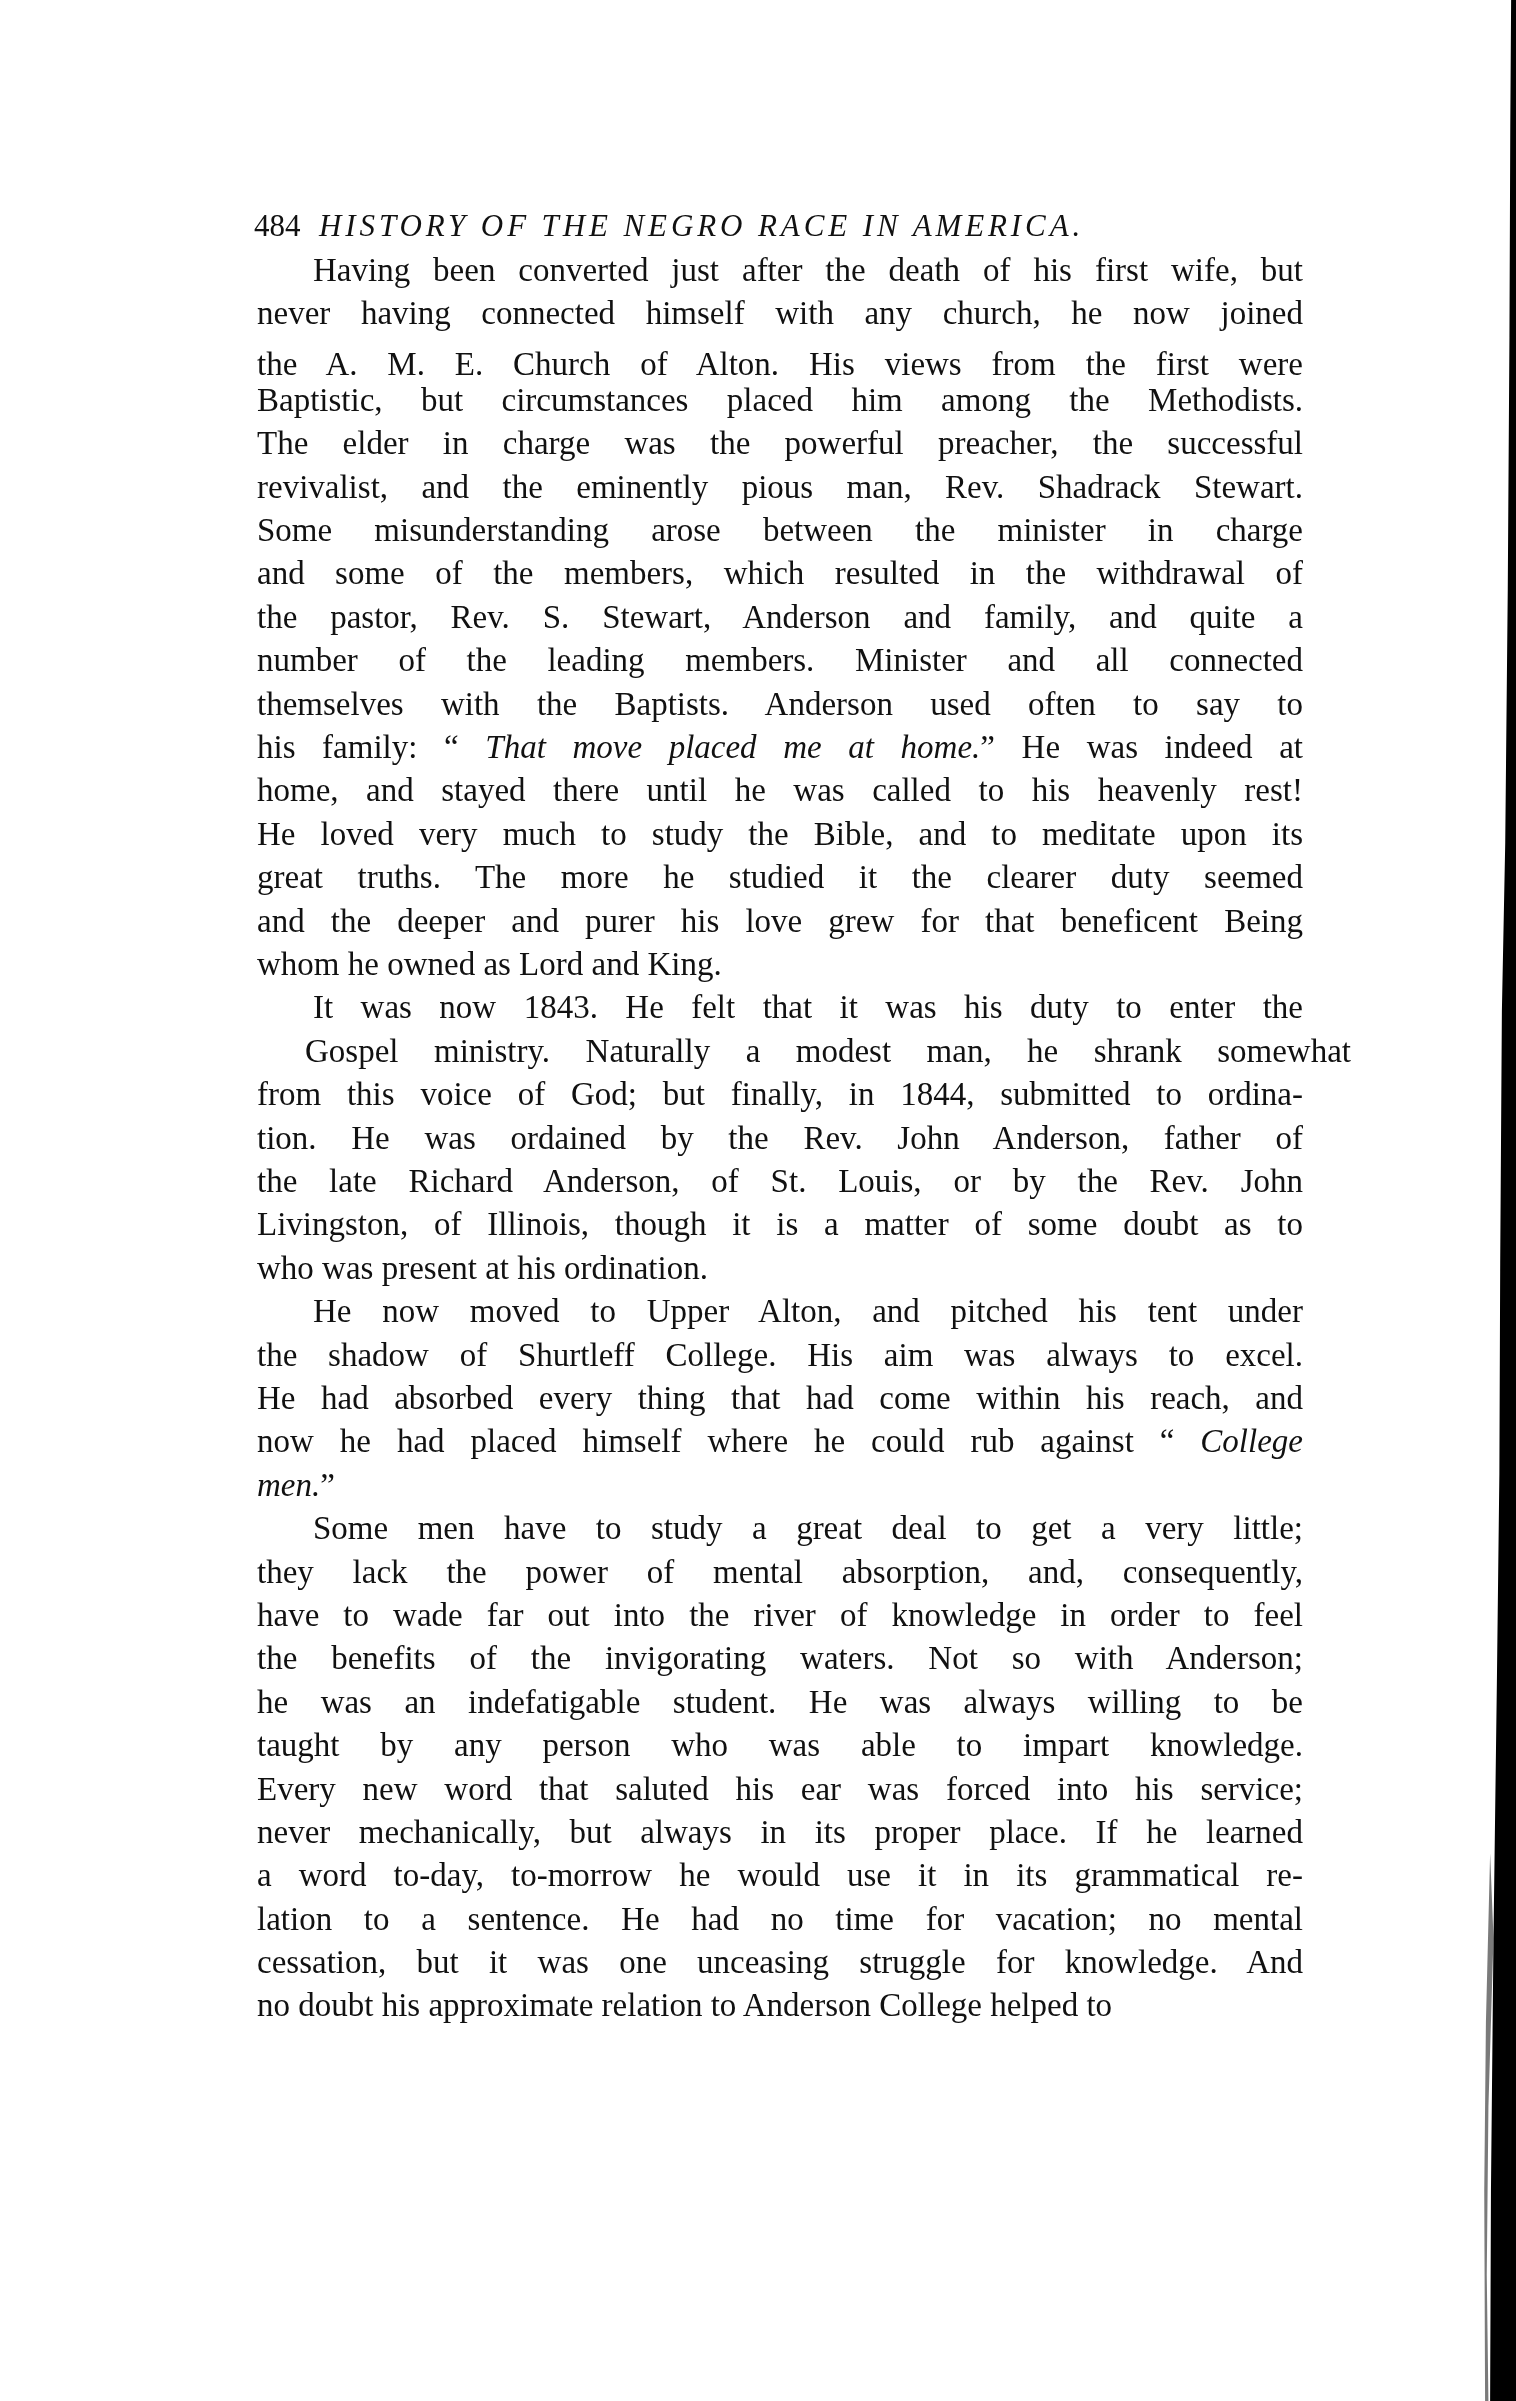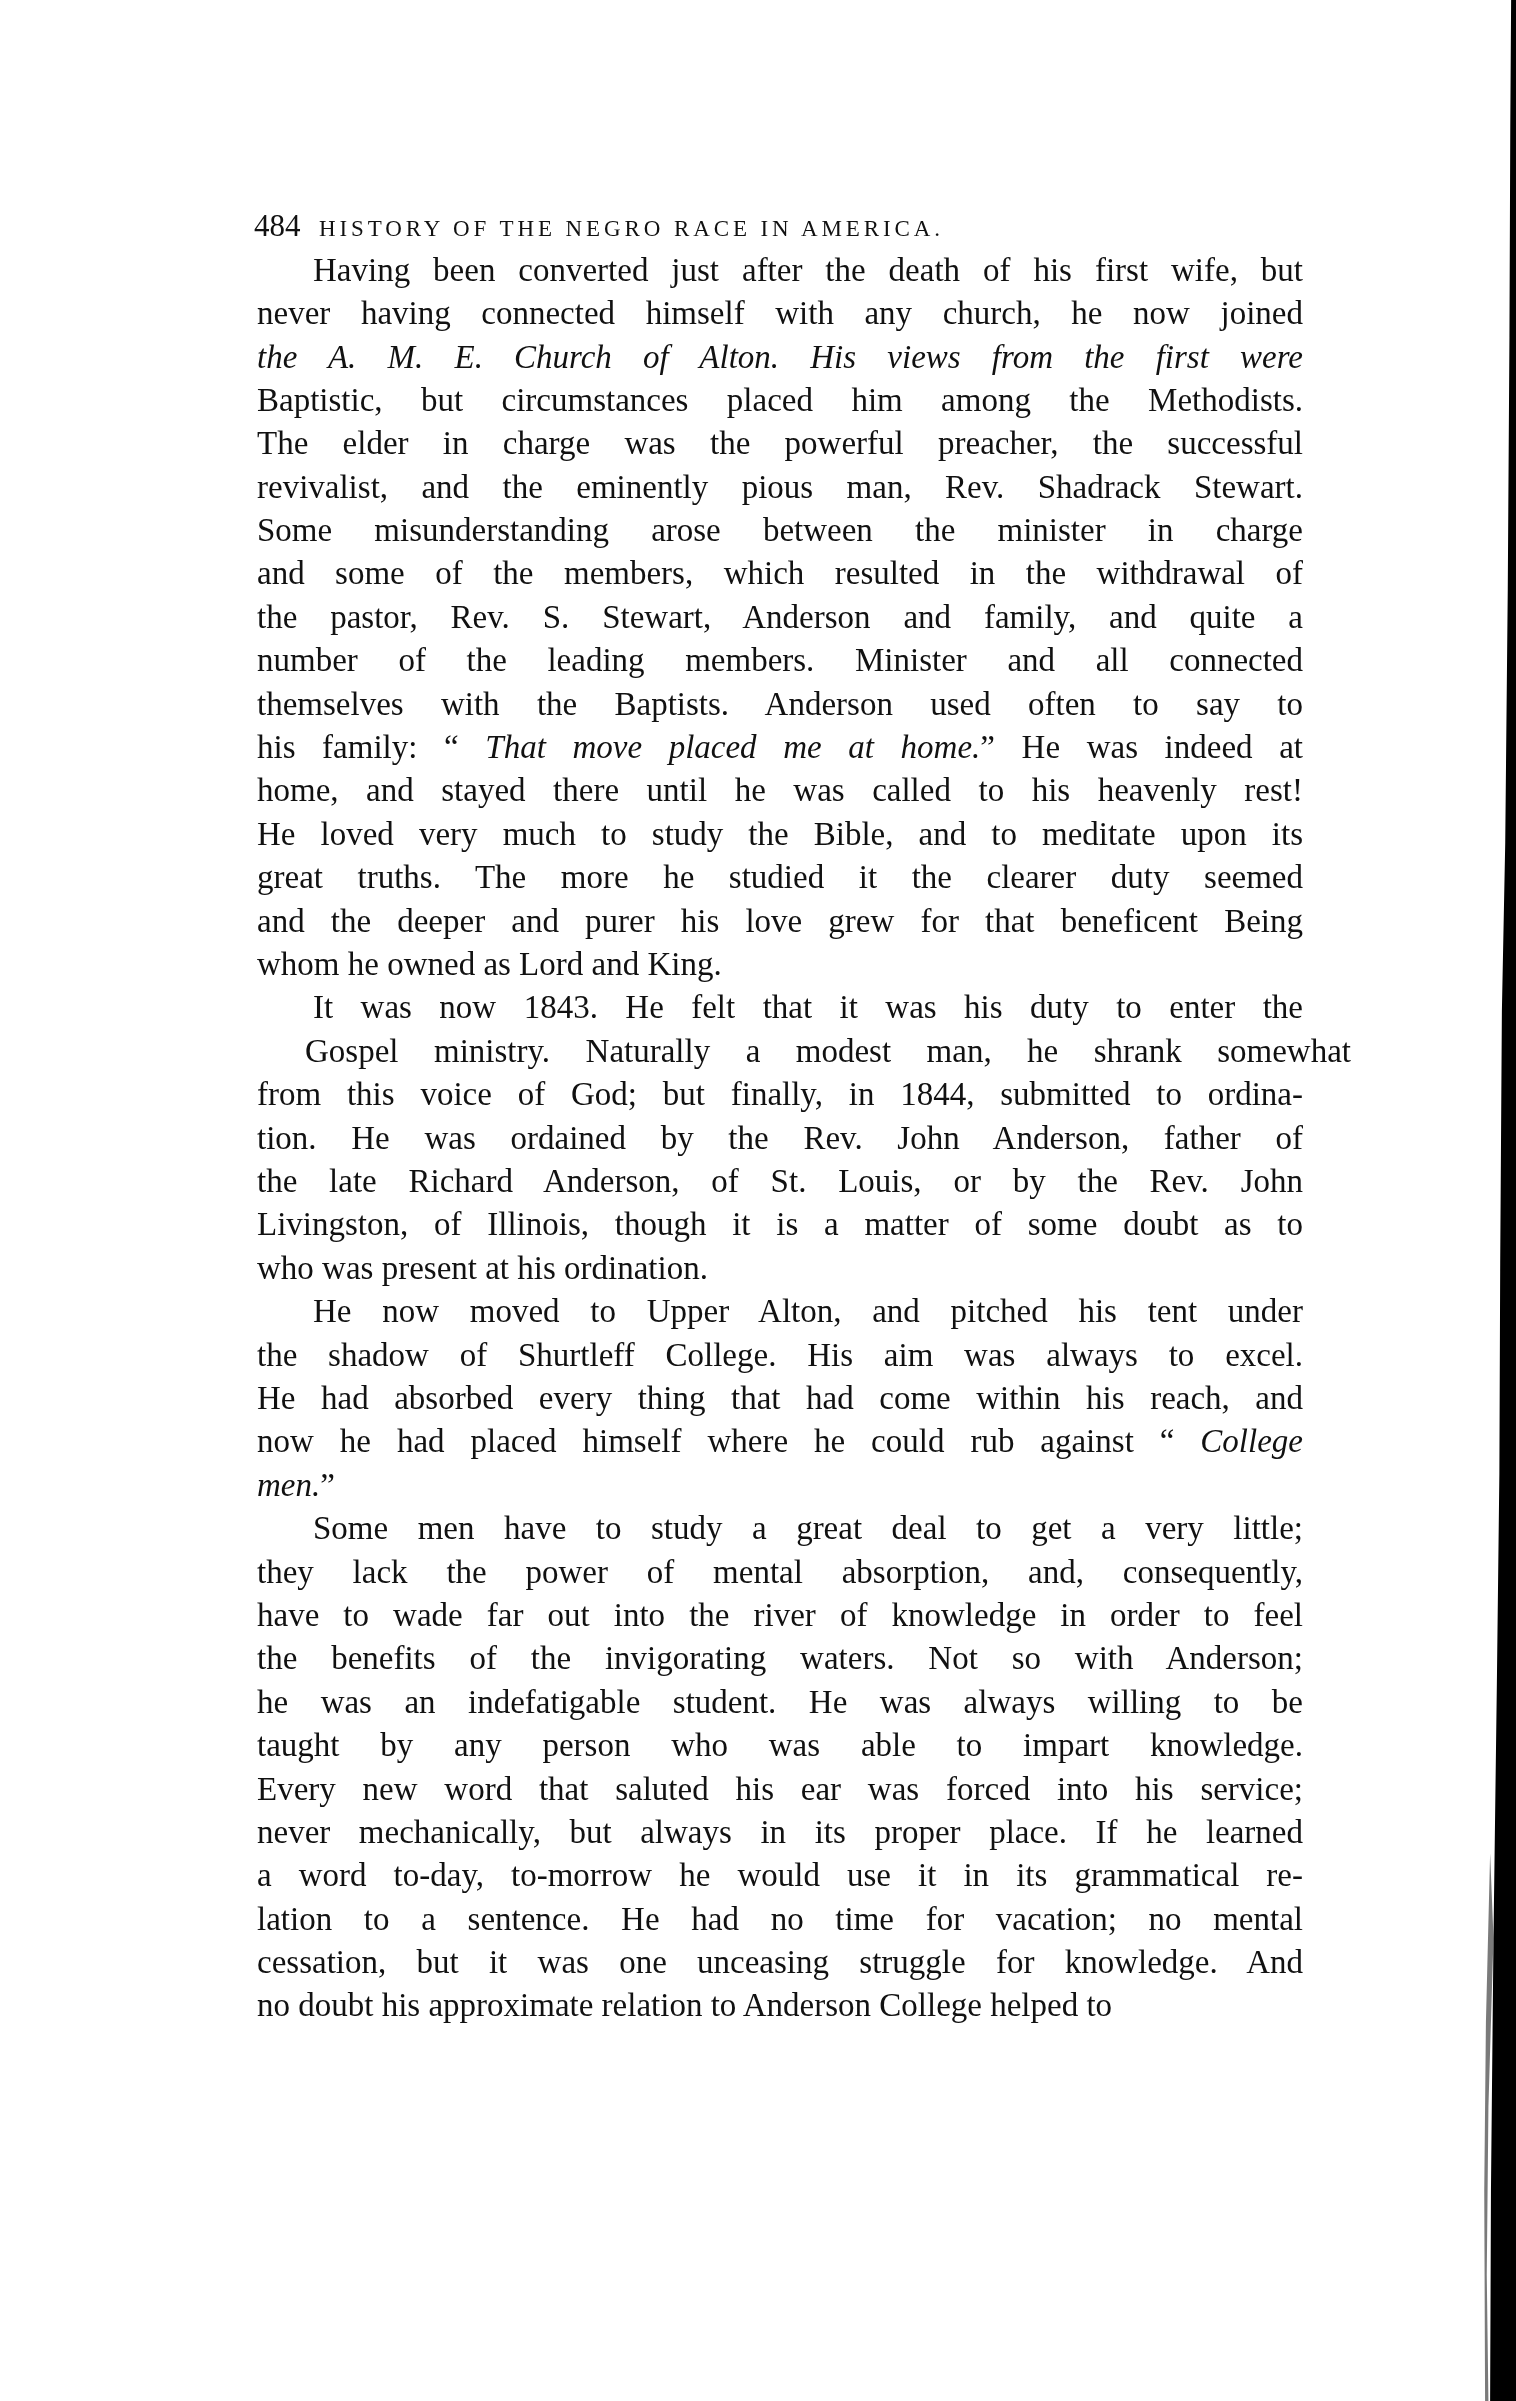--- a/index.html
+++ b/index.html
@@ -33,22 +33,23 @@
   }
   .running-head .folio {
     display: inline-block;
     font-style: normal;
     letter-spacing: 0px;
     margin-right: 18.5px;
     margin-top: 36px;
   }
   .running-head .title {
     display: inline-block;
+    font-style: italic;
     letter-spacing: 3.9px;
-    font-size: 23px;
+    font-size: 31px;
   }
   .body-text {
     position: absolute;
     left: 257px;
     top: 0;
     width: 1046px;
   }
   .line {
     position: absolute;
     left: 0;
@@ -78,21 +79,21 @@
 <div class="page">
 
   <div class="running-head">
     <span class="folio">484</span><span class="title">HISTORY OF THE NEGRO RACE IN AMERICA.</span>
   </div>
 
   <div class="body-text" id="body-text">
       <div>
         <div class="line indent" style="top: 248px;">Having been converted just after the death of his first wife, but</div>
         <div class="line" style="top: 291px;">never having connected himself with any church, he now joined</div>
-        <div class="line" style="top: 335px; font-style: italic;">the A. M. E. Church of Alton. His views from the first were</div>
+        <div class="line" style="top: 342px;">the A. M. E. Church of Alton. His views from the first were</div>
         <div class="line" style="top: 378px;">Baptistic, but circumstances placed him among the Methodists.</div>
         <div class="line" style="top: 421px;">The elder in charge was the powerful preacher, the successful</div>
         <div class="line" style="top: 465px;">revivalist, and the eminently pious man, Rev. Shadrack Stewart.</div>
         <div class="line" style="top: 508px;">Some misunderstanding arose between the minister in charge</div>
         <div class="line" style="top: 551px;">and some of the members, which resulted in the withdrawal of</div>
         <div class="line" style="top: 595px;">the pastor, Rev. S. Stewart, Anderson and family, and quite a</div>
         <div class="line" style="top: 638px;">number of the leading members. Minister and all connected</div>
         <div class="line" style="top: 682px;">themselves with the Baptists. Anderson used often to say to</div>
         <div class="line" style="top: 725px;"><span>his family: “ </span><i>That move placed me at home.</i><span>” He was indeed at</span></div>
         <div class="line" style="top: 768px;">home, and stayed there until he was called to his heavenly rest!</div>

